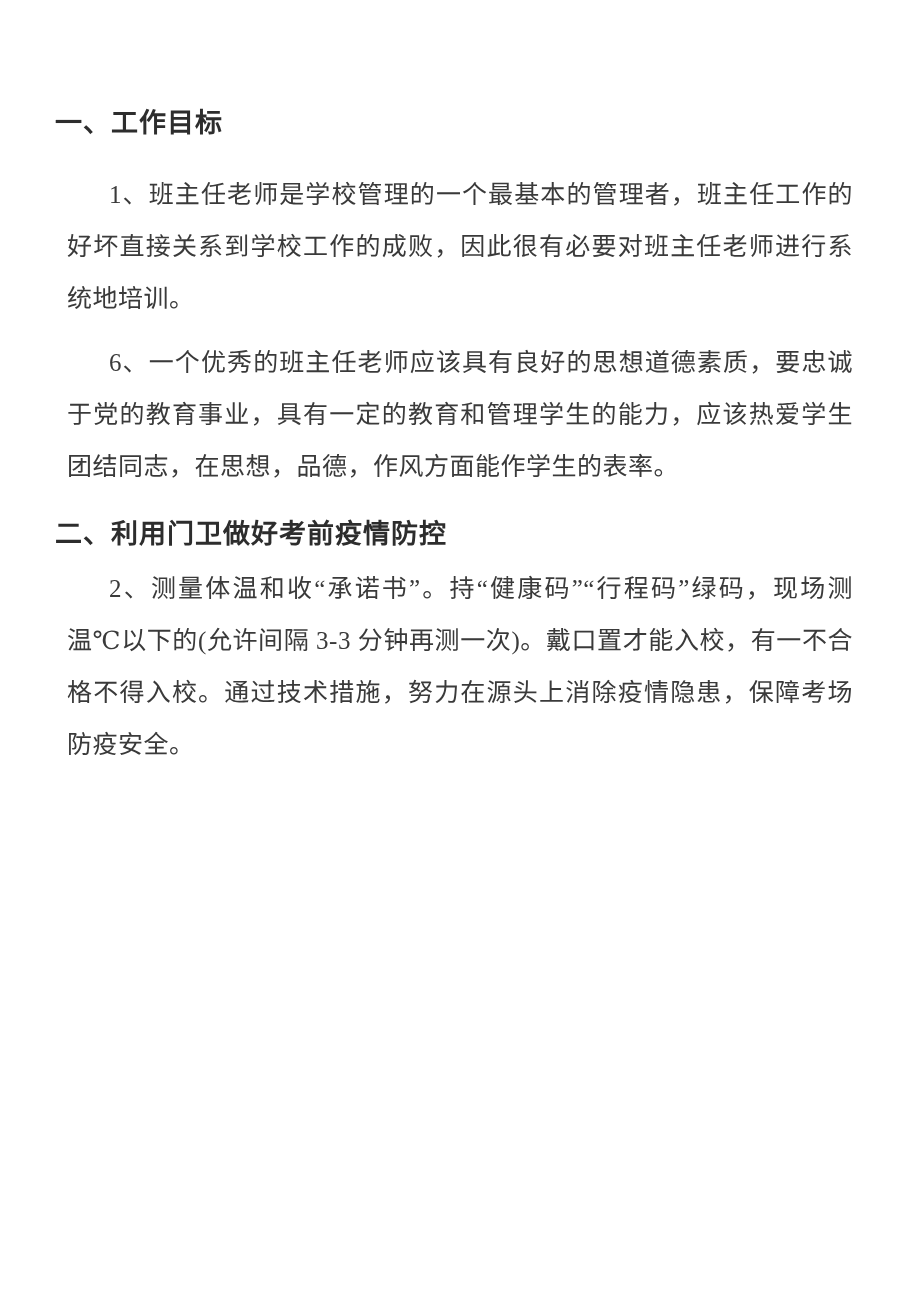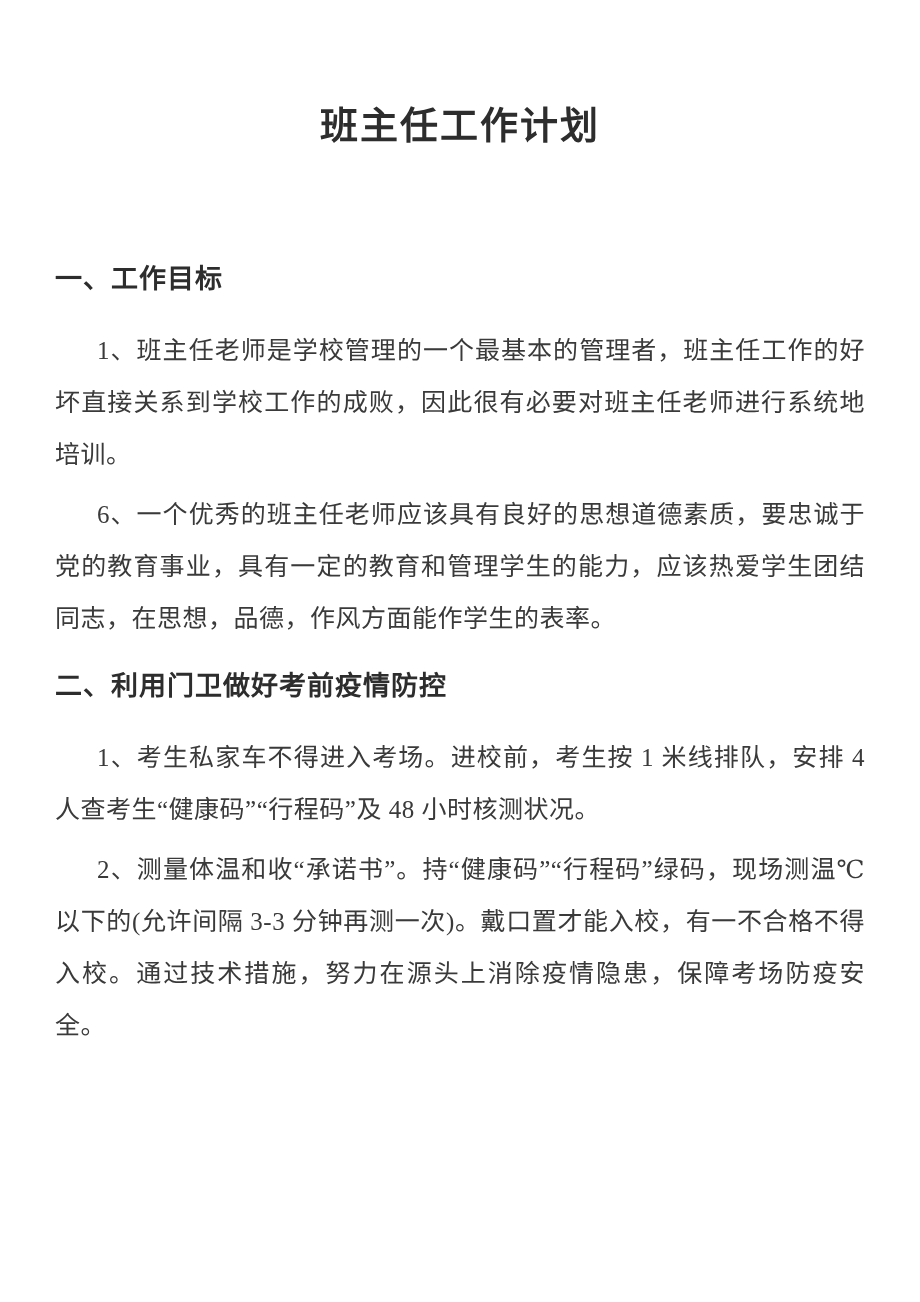--- a/index.html
+++ b/index.html
@@ -39,41 +39,39 @@
   .h-first  { margin-top: 102px; }
   .h-second { margin-top: 20px; }
   .para {
     font-family: "Liberation Serif", "DejaVu Serif", serif;
     font-size: 25px;
     line-height: 52px;
     color: #3a3a3a;
     text-align: justify;
     text-justify: inter-character;
     text-indent: 42px;
-    margin: 0;
+    margin: 12px;
     letter-spacing: 0.5px;
   }
   .p-a { margin-top: 25px; }
   .p-b { margin-top: 8px; }
 </style>
 </head>
 <body>
 
 <div class="page">
 
-  <h1 class="title">班主任工作计划</h1>
 
   <div class="content">
 
     <h2 class="heading h-first">一、工作目标</h2>
 
     <p class="para p-a">1、班主任老师是学校管理的一个最基本的管理者，班主任工作的好坏直接关系到学校工作的成败，因此很有必要对班主任老师进行系统地培训。</p>
 
     <p class="para p-b">6、一个优秀的班主任老师应该具有良好的思想道德素质，要忠诚于党的教育事业，具有一定的教育和管理学生的能力，应该热爱学生团结同志，在思想，品德，作风方面能作学生的表率。</p>
 
     <h2 class="heading h-second">二、利用门卫做好考前疫情防控</h2>
 
-    <p class="para p-a">1、考生私家车不得进入考场。进校前，考生按 1 米线排队，安排 4 人查考生“健康码”“行程码”及 48 小时核测状况。</p>
 
     <p class="para p-b">2、测量体温和收“承诺书”。持“健康码”“行程码”绿码，现场测温℃以下的(允许间隔 3-3 分钟再测一次)。戴口置才能入校，有一不合格不得入校。通过技术措施，努力在源头上消除疫情隐患，保障考场防疫安全。</p>
 
   </div>
 </div>
 
 </body></html>

